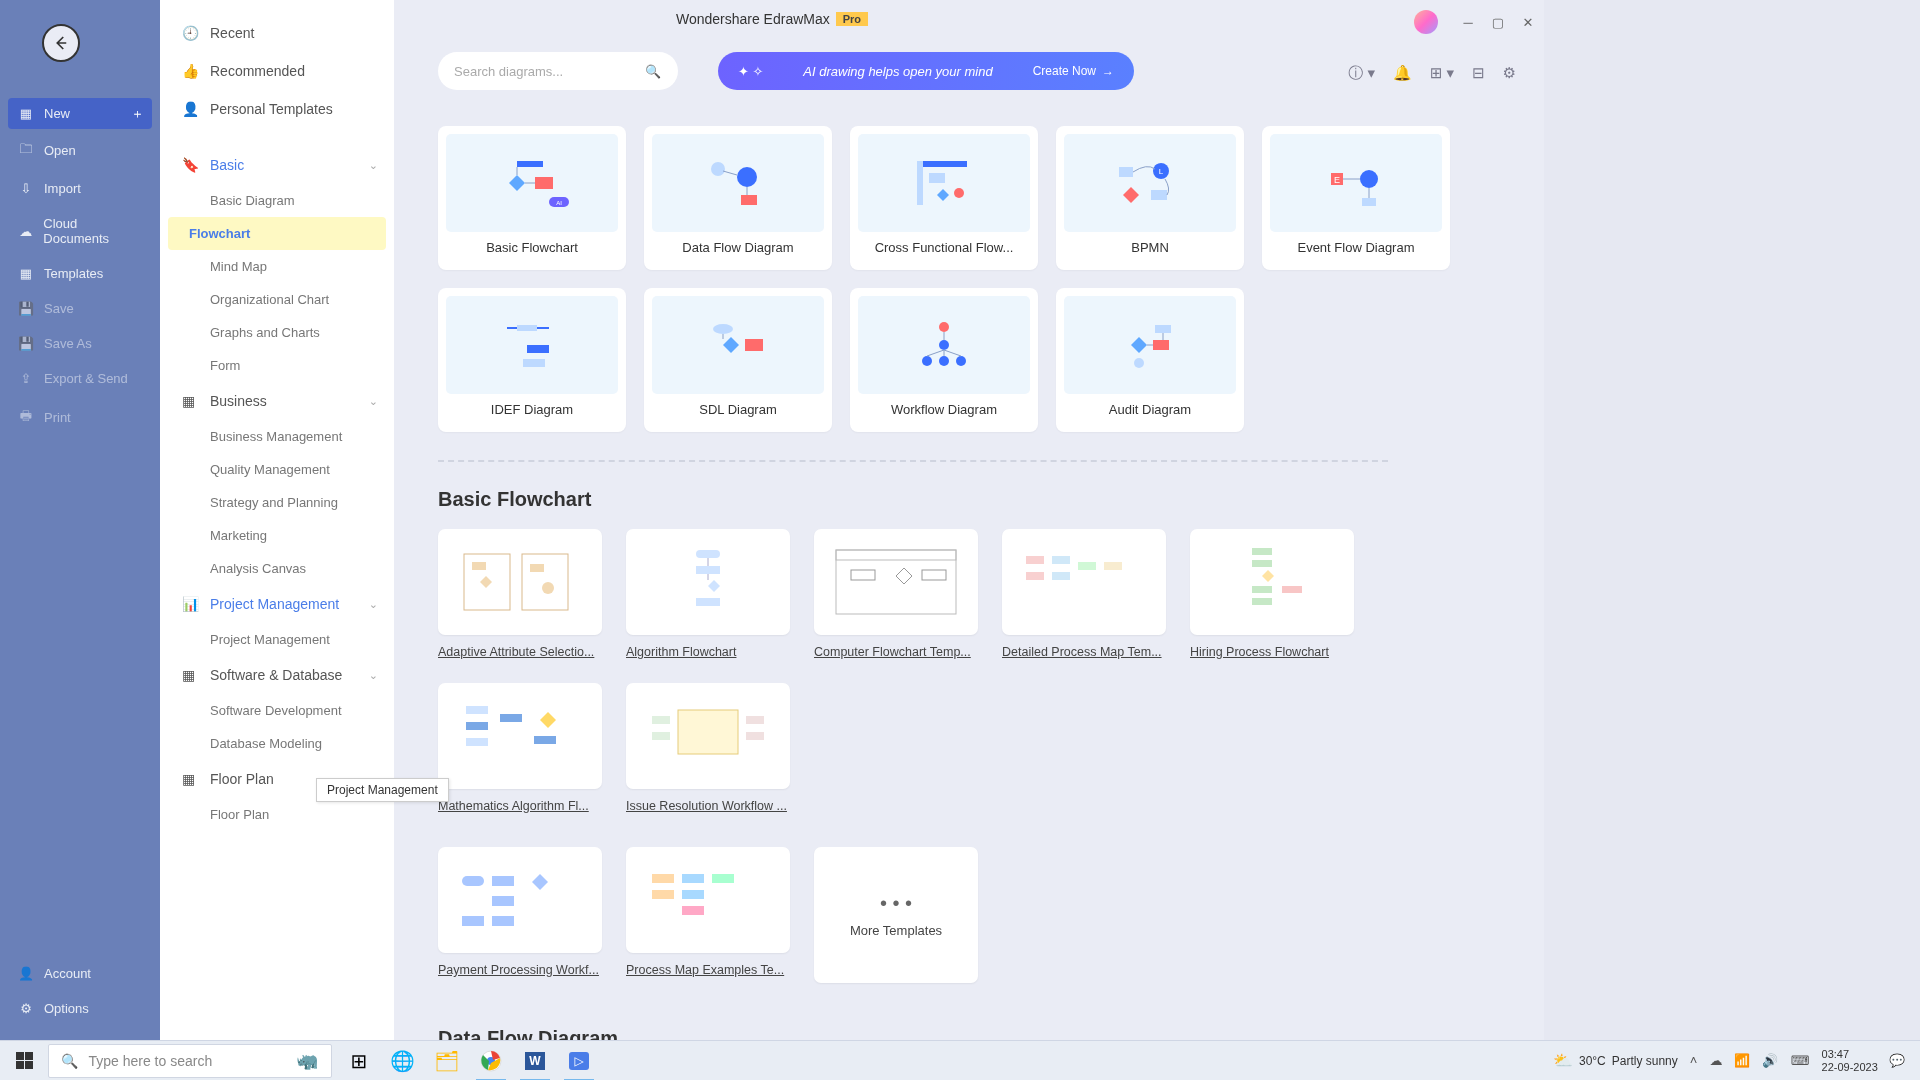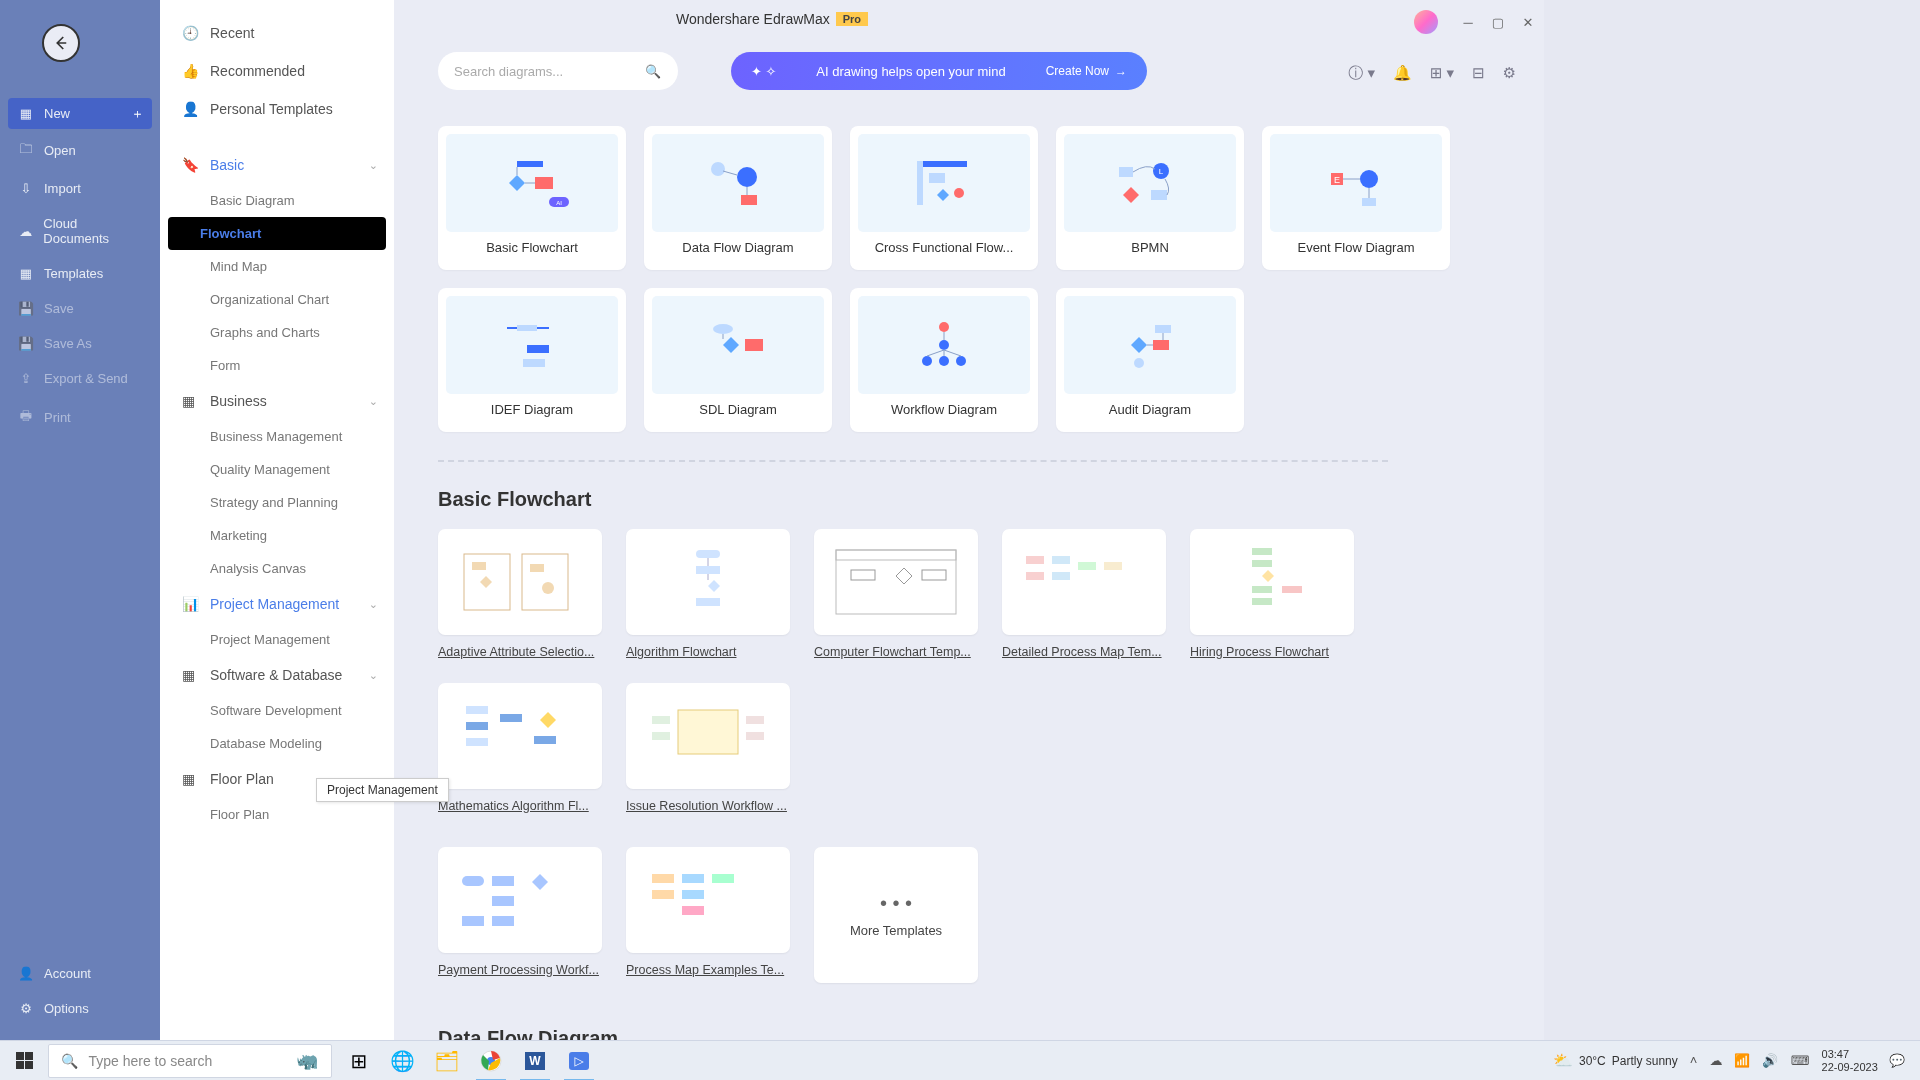--- a/index.html
+++ b/index.html
@@ -25,30 +25,30 @@
 .narrow-item .ico { width: 16px; display: inline-flex; justify-content: center; font-size: 13px; }
 .narrow-spacer { flex: 1; }
 .narrow-footer { padding-bottom: 14px; }
 
 
 .sidebar-cat { width: 234px; background: #fff; padding: 14px 0; overflow-y: auto; box-shadow: 1px 0 3px rgba(0,0,0,0.05); }
 .cat-item { padding: 11px 22px; font-size: 14px; color: #555; display: flex; align-items: center; gap: 12px; cursor: pointer; position: relative; }
 .cat-item .chev { position: absolute; right: 16px; color: #aaa; font-size: 11px; }
 .cat-item.blue { color: #4a7de8; font-weight: 500; }
 .cat-item.sub { padding-left: 50px; font-size: 13px; color: #777; padding-top: 9px; padding-bottom: 9px; }
-.cat-item.sub.active { background: #000000; color: #4a7de8; font-weight: 600; border-radius: 4px; margin: 0 8px; padding-left: 32px; }
+.cat-item.sub.active { background: #fef9c3; color: #4a7de8; font-weight: 600; border-radius: 4px; margin: 0 8px; padding-left: 21px; }
 .cat-ico { width: 16px; font-size: 14px; }
 .cat-divider { height: 18px; }
 
 
 .tooltip { position: absolute; left: 316px; top: 778px; background: #fff; border: 1px solid #ccc; padding: 4px 10px; font-size: 12px; color: #333; z-index: 50; box-shadow: 1px 1px 3px rgba(0,0,0,0.1); }
 
 
 .main { flex: 1; padding: 52px 44px 20px 44px; overflow-y: auto; background: #eaecf5; }
-.top-row { display: flex; gap: 53px; align-items: center; margin-bottom: 36px; }
+.top-row { display: flex; gap: 40px; align-items: center; margin-bottom: 36px; }
 .search-box { width: 240px; height: 38px; background: #fff; border-radius: 19px; display: flex; align-items: center; padding: 0 16px; color: #aaa; font-size: 13px; justify-content: space-between; }
 .ai-banner { width: 416px; height: 38px; background: linear-gradient(90deg,#6d63ff,#5a80ff); border-radius: 19px; display: flex; align-items: center; justify-content: space-between; padding: 0 20px; color: #fff; font-size: 13px; }
 .ai-sparkle { display: flex; align-items: center; gap: 4px; }
 .create-now { display: flex; align-items: center; gap: 6px; font-size: 12px; }
 .topbar-icons { position: absolute; top: 64px; right: 28px; display: flex; gap: 18px; color: #7a7a8c; font-size: 15px; }
 .topbar-icons span { cursor: pointer; position: relative; }
 .dot-red { position: absolute; top: -2px; right: -3px; width: 6px; height: 6px; background: #ff5252; border-radius: 50%; }
 
 
 .card-grid { display: flex; flex-wrap: wrap; gap: 18px; margin-bottom: 28px; }
@@ -257,21 +257,21 @@
       <span>⚙</span>
     </div>
 
     <div class="top-row">
       <div class="search-box">
         <span>Search diagrams...</span>
         <span>🔍</span>
       </div>
       <div class="ai-banner">
         <span class="ai-sparkle">✦ ✧</span>
-        <span style="font-weight:500">AI drawing helps open your mind</span>
+        <span style="font-style:italic;font-weight:500">AI drawing helps open your mind</span>
         <span class="create-now"><span>Create Now</span> →</span>
       </div>
     </div>
 
     <div class="card-grid">
       <div class="type-card">
           <div class="type-thumb">
             <svg width="90" height="60">
               <rect x="30" y="8" width="26" height="6" fill="#3b6fff"></rect>
               <polygon points="22,30 30,22 38,30 30,38" fill="#5fa8ff"></polygon>

